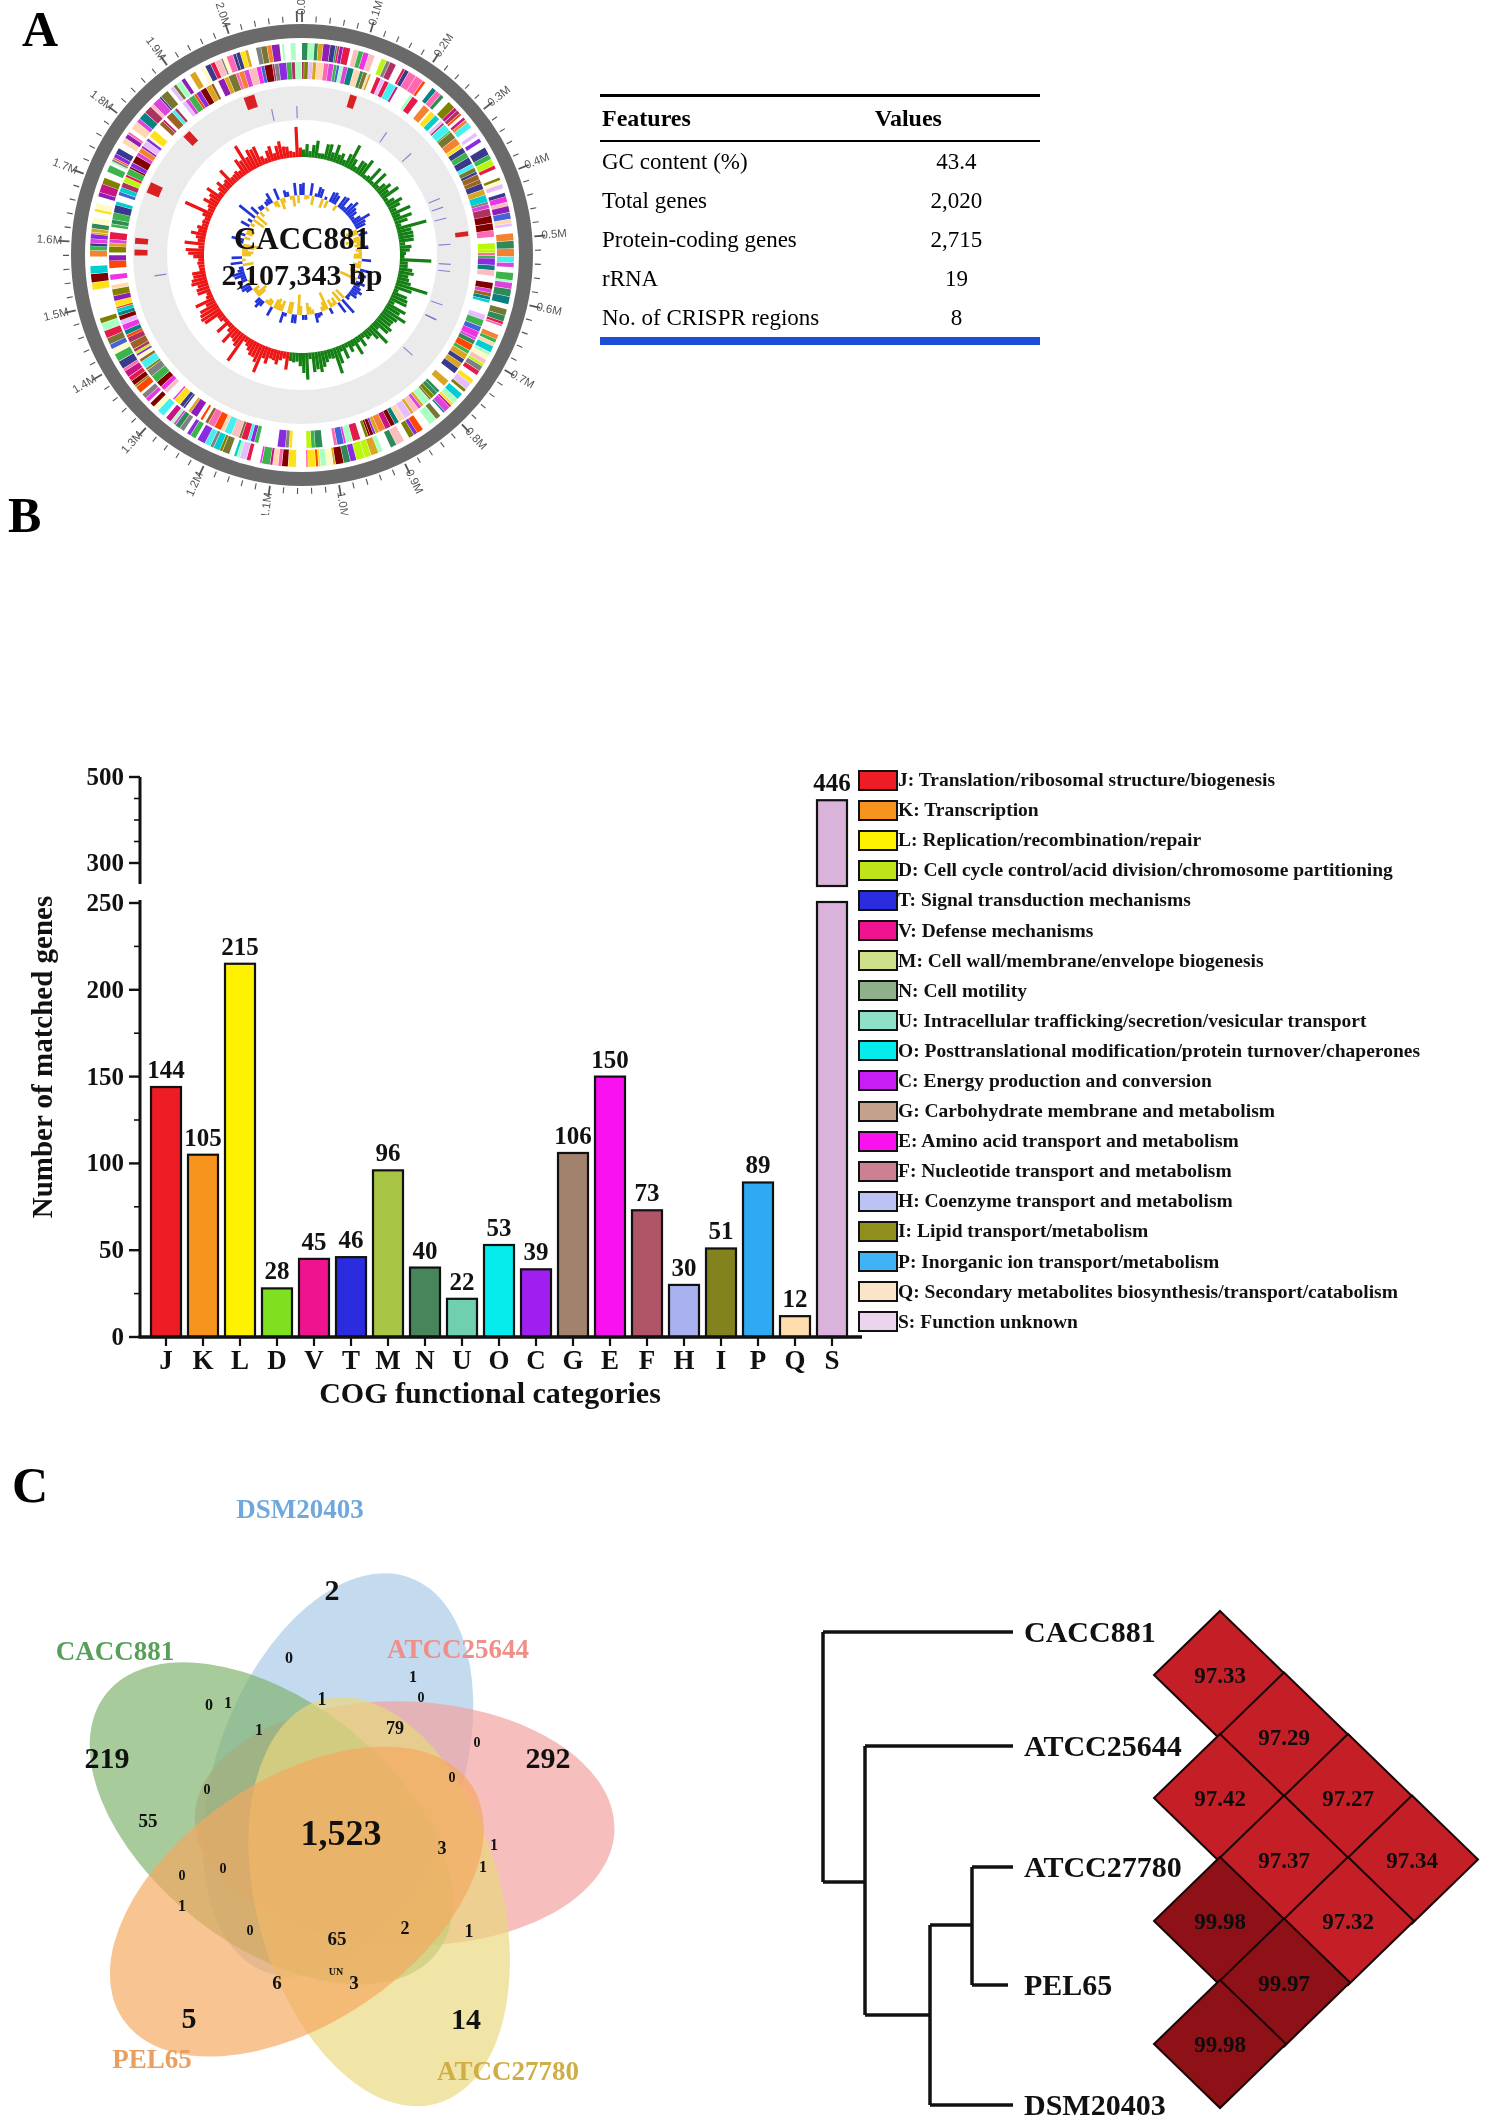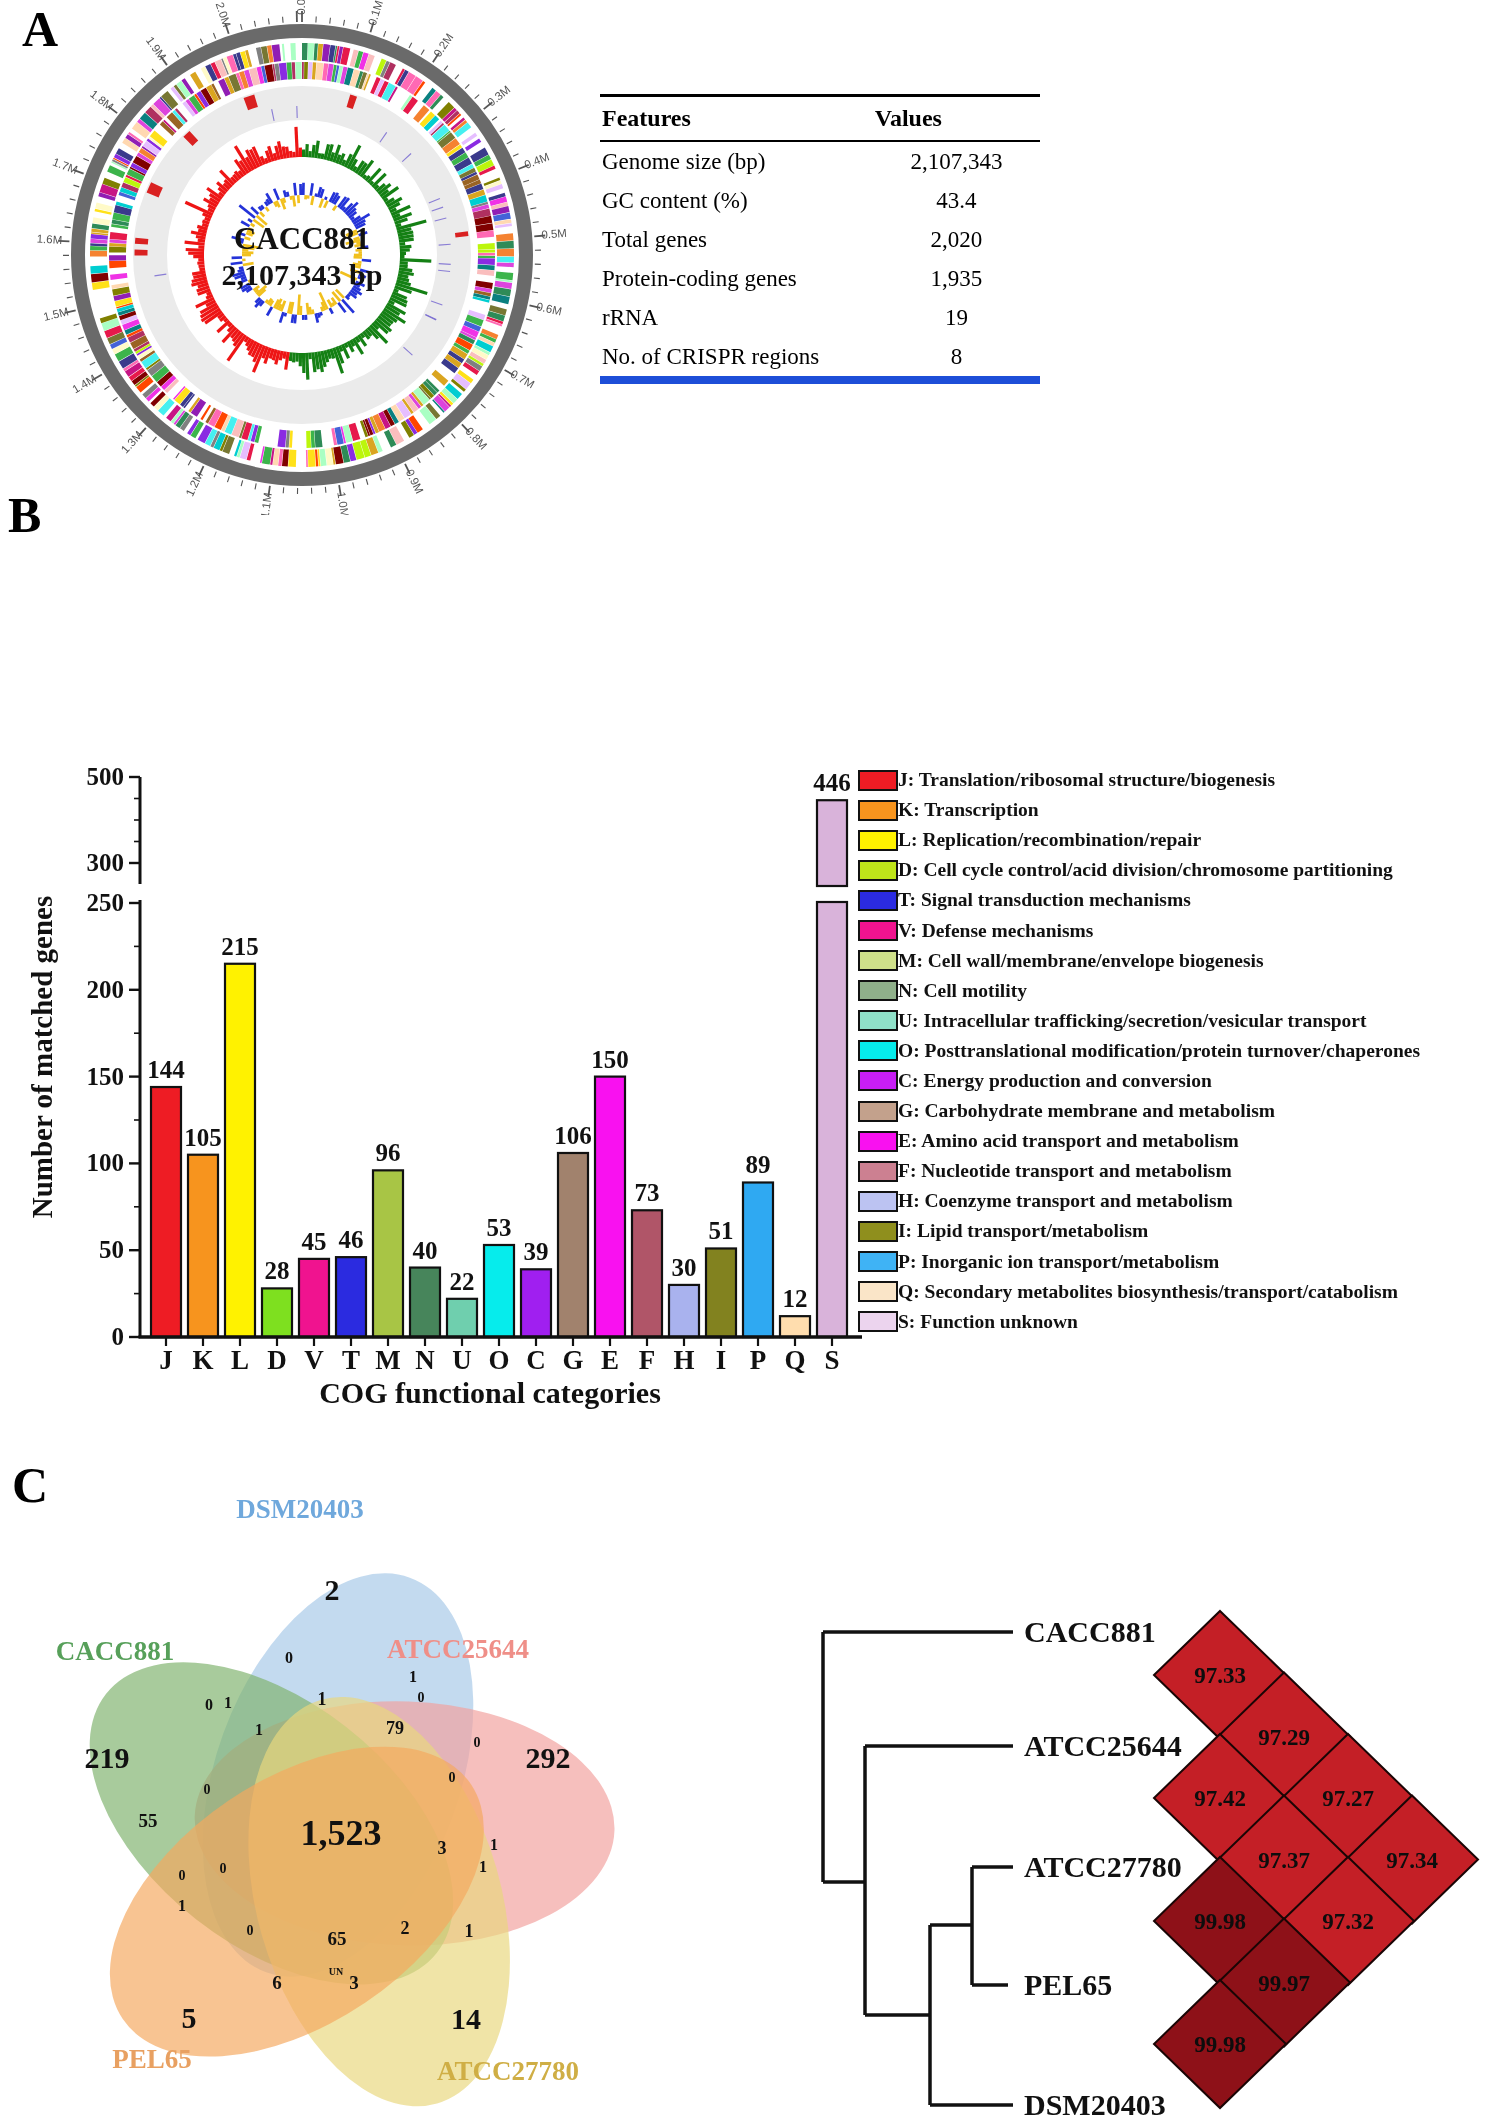--- a/index.html
+++ b/index.html
@@ -946,34 +946,30 @@
 
   <table id="features-table">
     <thead>
       <tr>
         <th>Features</th>
         <th>Values</th>
       </tr>
     </thead>
     <tbody id="features-tbody">
         <tr>
-          <td class="feat">Genome size (bp)</td>
-          <td class="val">2,107,343</td>
-        </tr>
-        <tr>
           <td class="feat">GC content (%)</td>
           <td class="val">43.4</td>
         </tr>
         <tr>
           <td class="feat">Total genes</td>
           <td class="val">2,020</td>
         </tr>
         <tr>
           <td class="feat">Protein-coding genes</td>
-          <td class="val">1,935</td>
+          <td class="val">2,715</td>
         </tr>
         <tr>
           <td class="feat">rRNA</td>
           <td class="val">19</td>
         </tr>
         <tr>
           <td class="feat">No. of CRISPR regions</td>
           <td class="val">8</td>
         </tr>
       </tbody>

